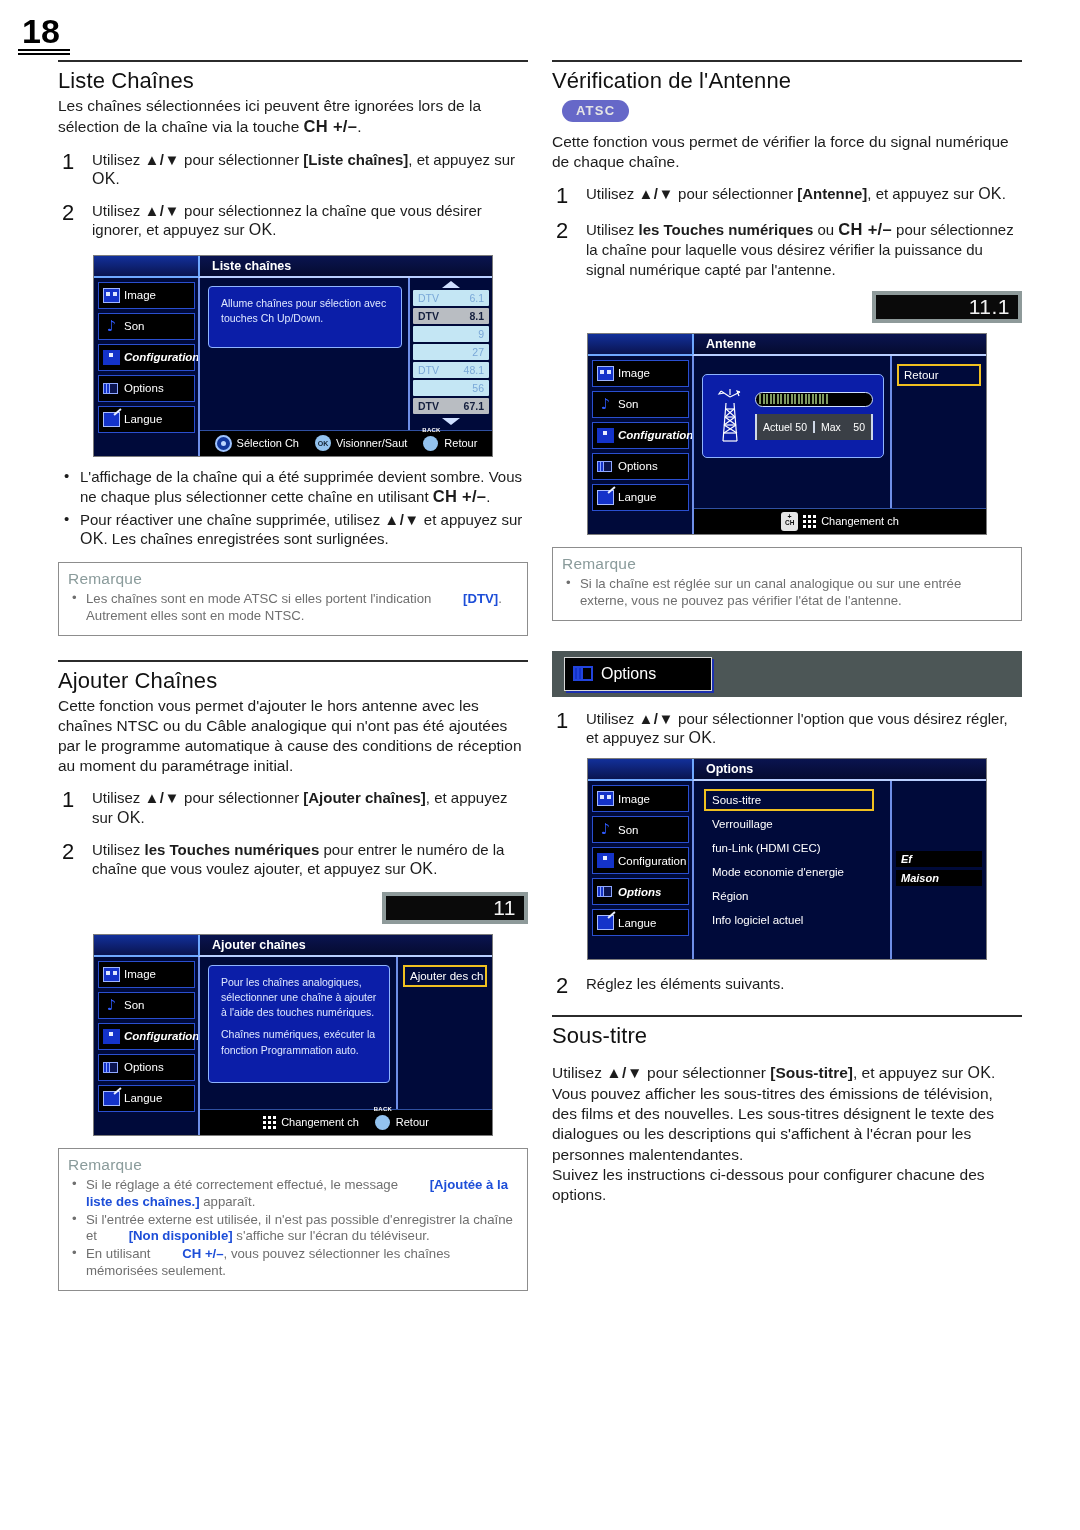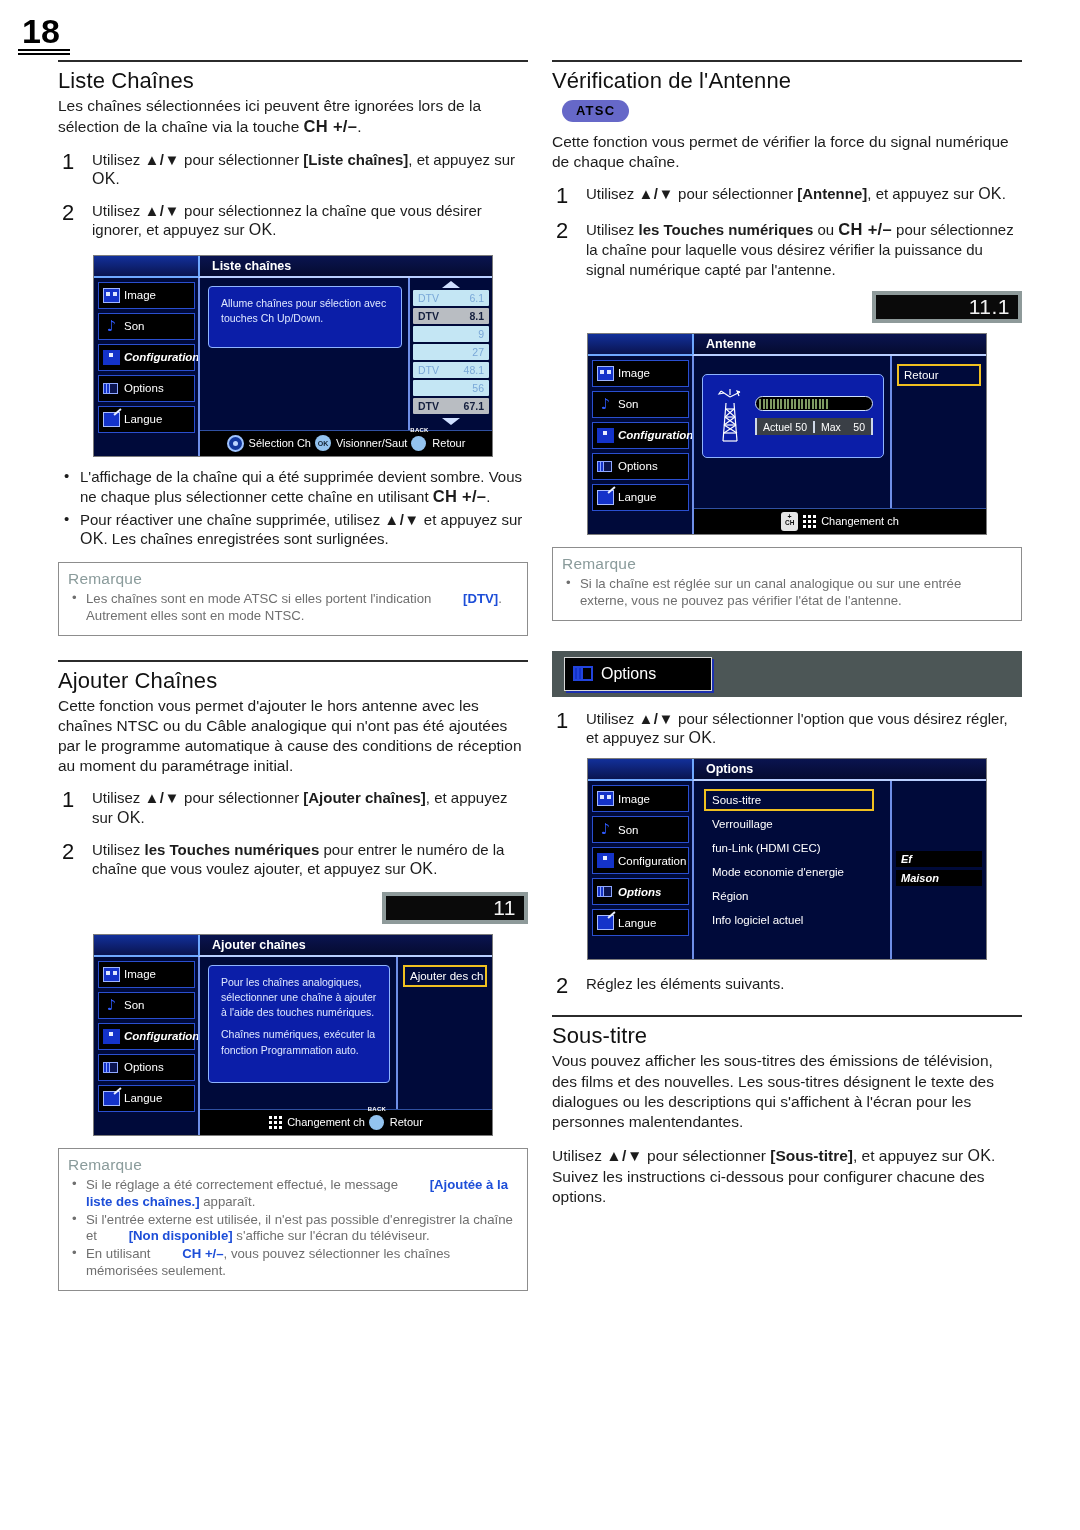--- a/index.html
+++ b/index.html
@@ -81,21 +81,21 @@
     color: #6f6f6f; font-size: 13.2px; line-height: 1.28;
     padding-left: 18px; position: relative; margin-bottom: 1px;
   }
   .remarque ul li:before {
     content: "\2022"; position: absolute; left: 4px; top: -1px;
   }
   .remarque b { color: #1d4ed8; padding-left: 28px; }
 
   
   .atsc-pill {
-    display: inline-block; background: #6668c8; color: #000000;
+    display: inline-block; background: #6668c8; color: #e5e5e5;
     font-size: 13px; font-weight: 700; letter-spacing: 1.2px;
     padding: 3px 14px 4px 14px; border-radius: 11px; margin: 4px 0 2px 10px;
   }
 
   
   .chan-badge {
     width: 146px; height: 32px; background: #0a0a0a;
     border: 4px solid #8e9a9a; display: flex; align-items: center;
     justify-content: flex-end; padding-right: 8px;
     color: #f2f2f2; font-size: 21px; font-weight: 400; letter-spacing: .5px;
@@ -174,21 +174,21 @@
     width: 76px; height: 16px; margin-bottom: 2px; display: flex;
     align-items: center; justify-content: space-between;
     padding: 0 5px; font-size: 10.5px; border-radius: 1px;
   }
   .crow.pale { background: #c4e6f4; color: #7aa8d8; }
   .crow.grey { background: #b9bdc2; color: #16213f; font-weight: 600; }
 
   .tv-footer {
     position: absolute; left: 106px; right: 0; bottom: 0; height: 26px;
     background: #000; display: flex; align-items: center; justify-content: center;
-    color: #fff; font-size: 11px; gap: 4px; border-top: 1px solid #3050a0;
+    color: #fff; font-size: 11px; gap: 16px; border-top: 1px solid #3050a0;
   }
   .tv-footer .grp { display: flex; align-items: center; gap: 5px; }
   .navcircle {
     width: 17px; height: 17px; border-radius: 50%; background: #12389e;
     border: 2px solid #9fc4ff; position: relative;
   }
   .navcircle:after {
     content:""; position:absolute; left:4px; top:4px; width:5px; height:5px;
     border-radius:50%; background:#bcd5ff;
   }
@@ -224,21 +224,21 @@
     min-height: 84px;
   }
   .ant-tower { width: 34px; height: 54px; position: relative; flex: 0 0 34px; }
   .meter-wrap { flex: 1; }
   .meter {
     height: 15px; background: #000; border: 1px solid #cfe0ff; border-radius: 8px;
     overflow: hidden; display: flex; align-items: center; padding: 2px 3px;
   }
   .meter .seg { width: 2px; height: 10px; background: #7f9a62; margin-right: 1.5px; }
   .readout {
-    margin-top: 7px; display: flex; height: 17px; background: #3a3f46;
+    margin-top: 7px; display: flex; height: 26px; background: #3a3f46;
     border-left: 2px solid #cfd8e8; border-right: 2px solid #cfd8e8;
     color: #fff; font-size: 10.5px; align-items: center;
   }
   .readout .cell { flex:1; display:flex; justify-content: space-between; padding: 0 6px; }
   .readout .cell + .cell { border-left: 2px solid #cfd8e8; }
 
   
   .opt-list { flex: 1; padding: 8px 0 0 10px; border-left: 2px solid #6f8fe8; }
   .opt-row {
     color: #fff; font-size: 11.5px; padding: 3px 6px; margin-bottom: 2px;
@@ -741,20 +741,20 @@
 
   <div class="step" style="margin-top:14px;">
     <div class="num">2</div>
     <div class="txt">Réglez les éléments suivants.</div>
   </div>
 
   <div class="gap-md"></div>
 
   <div class="sec-rule"></div>
   <h2 class="sec-title">Sous-titre</h2>
-  <p class="body">Vous pouvez afficher les sous-titres des émissions de télévision, des films et des nouvelles. Les sous-titres désignent le texte des dialogues ou les descriptions qui s'affichent à l'écran pour les personnes malentendantes.</p>
-
   <p class="body plain-step" style="margin-top:14px;">
     <span>Utilisez </span><b class="arr">▲/▼</b><span> pour sélectionner </span><b>[Sous-titre]</b><span>, et appuyez sur </span><span class="ok">OK</span><span>.</span>
   </p>
+
+  <p class="body">Vous pouvez afficher les sous-titres des émissions de télévision, des films et des nouvelles. Les sous-titres désignent le texte des dialogues ou les descriptions qui s'affichent à l'écran pour les personnes malentendantes.</p>
   <p class="body plain-step">Suivez les instructions ci-dessous pour configurer chacune des options.</p>
 
 </div>
 
 </body></html>

